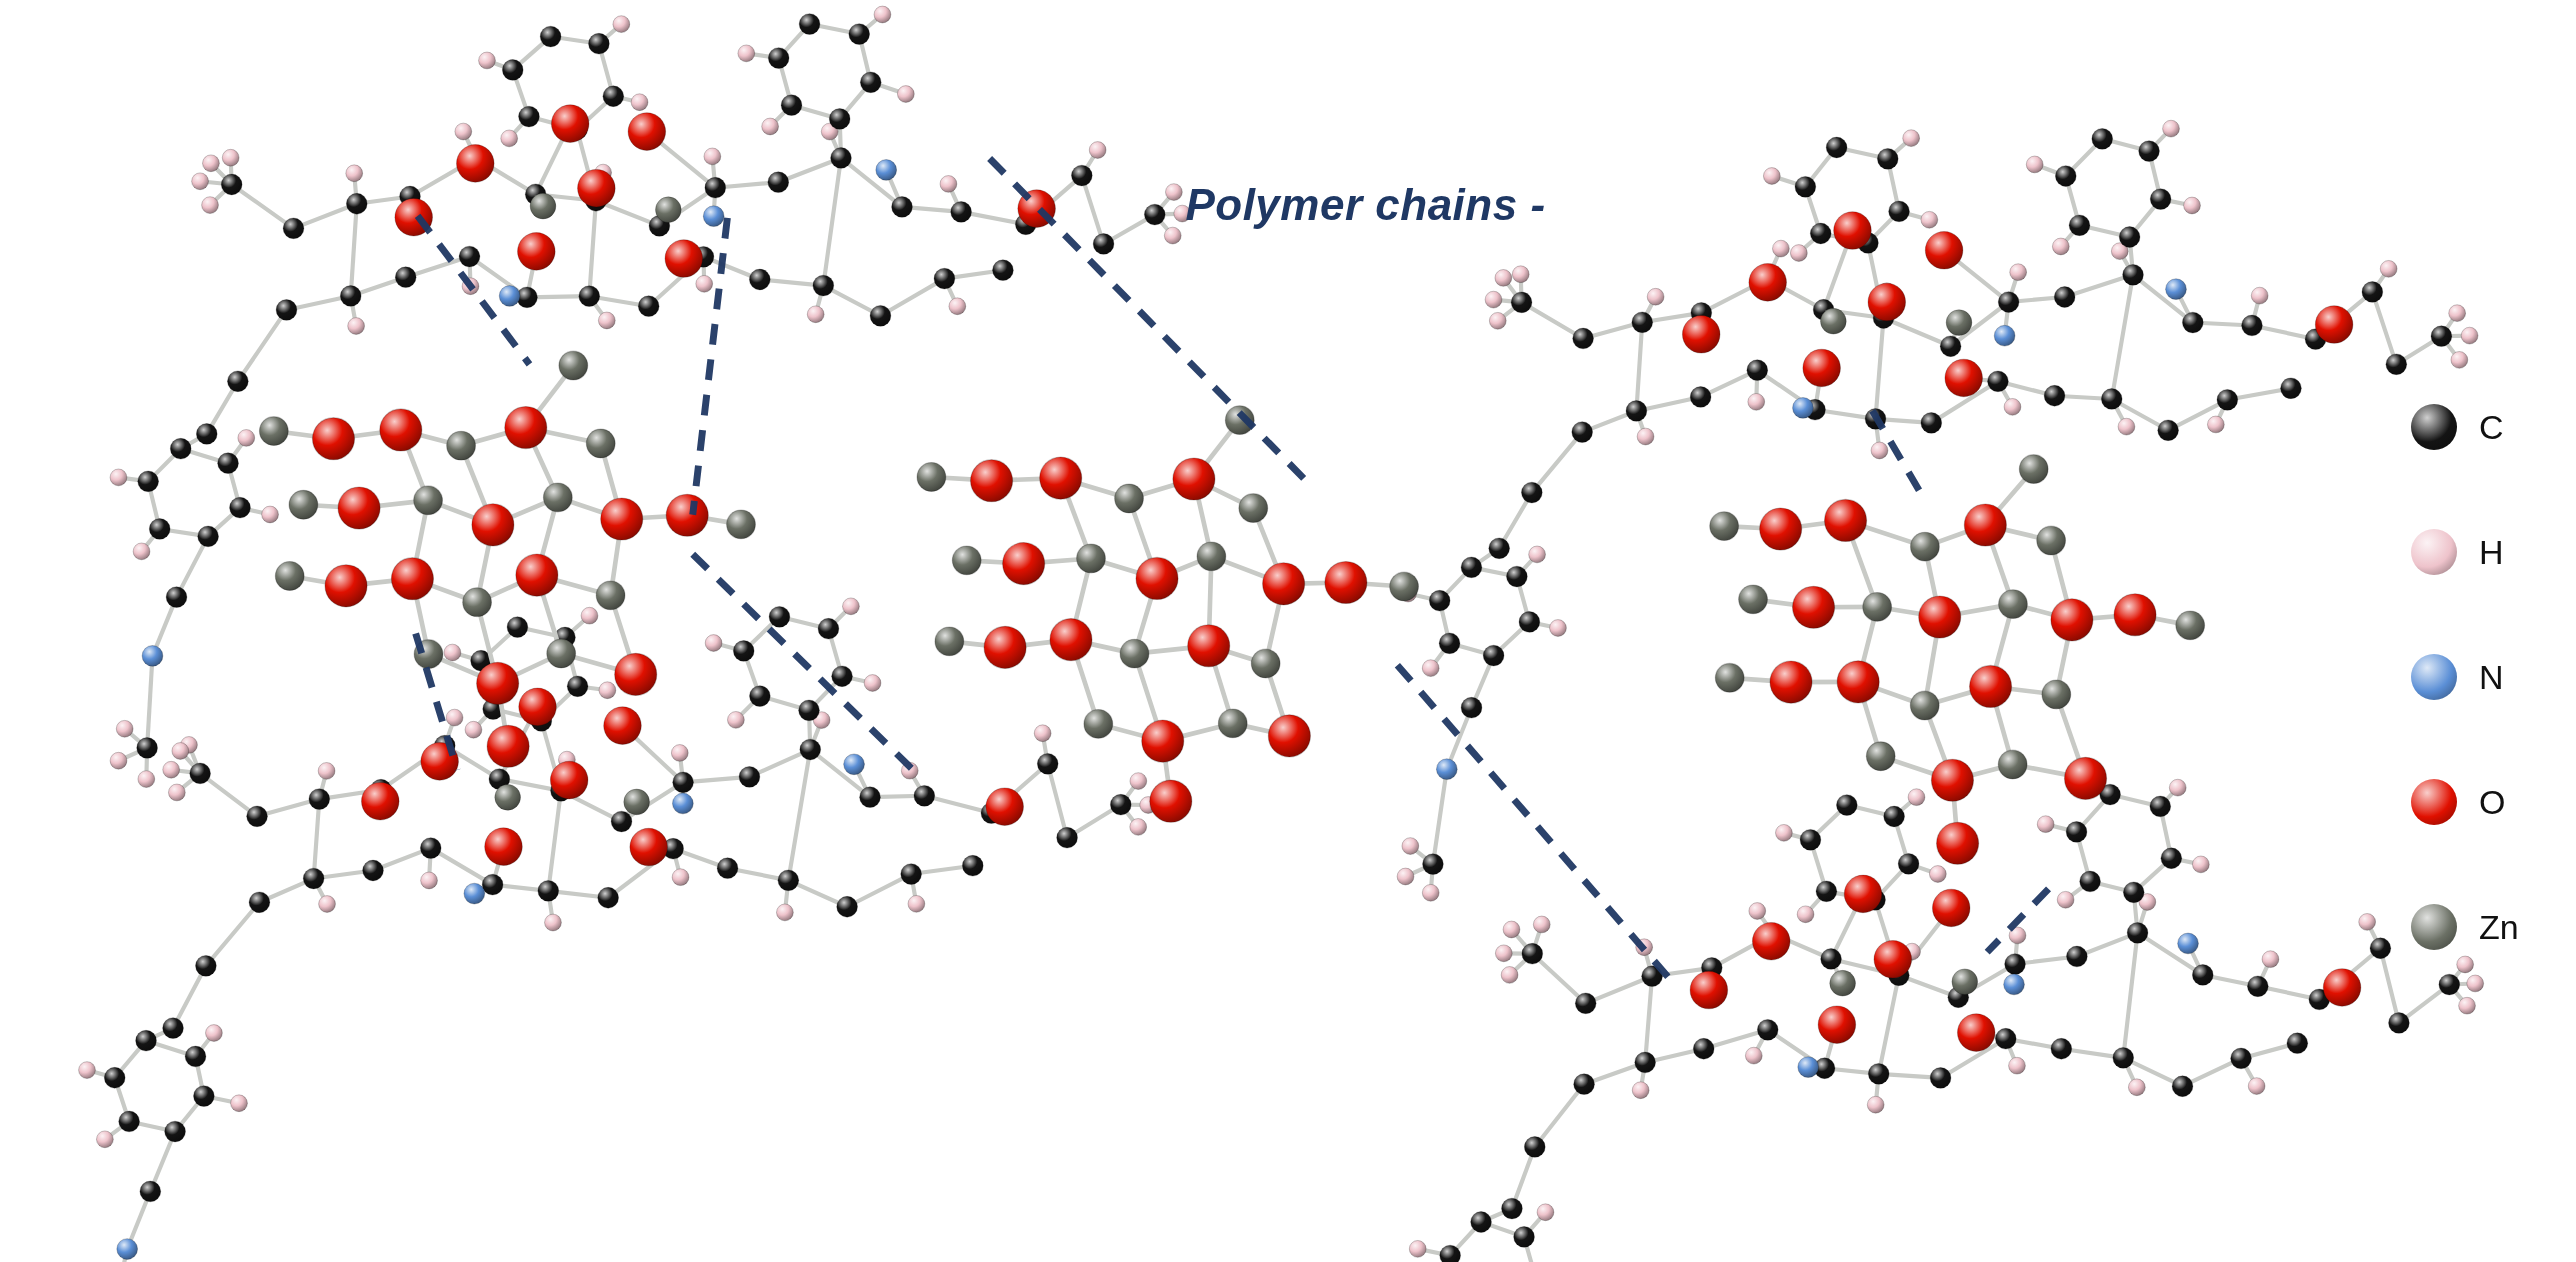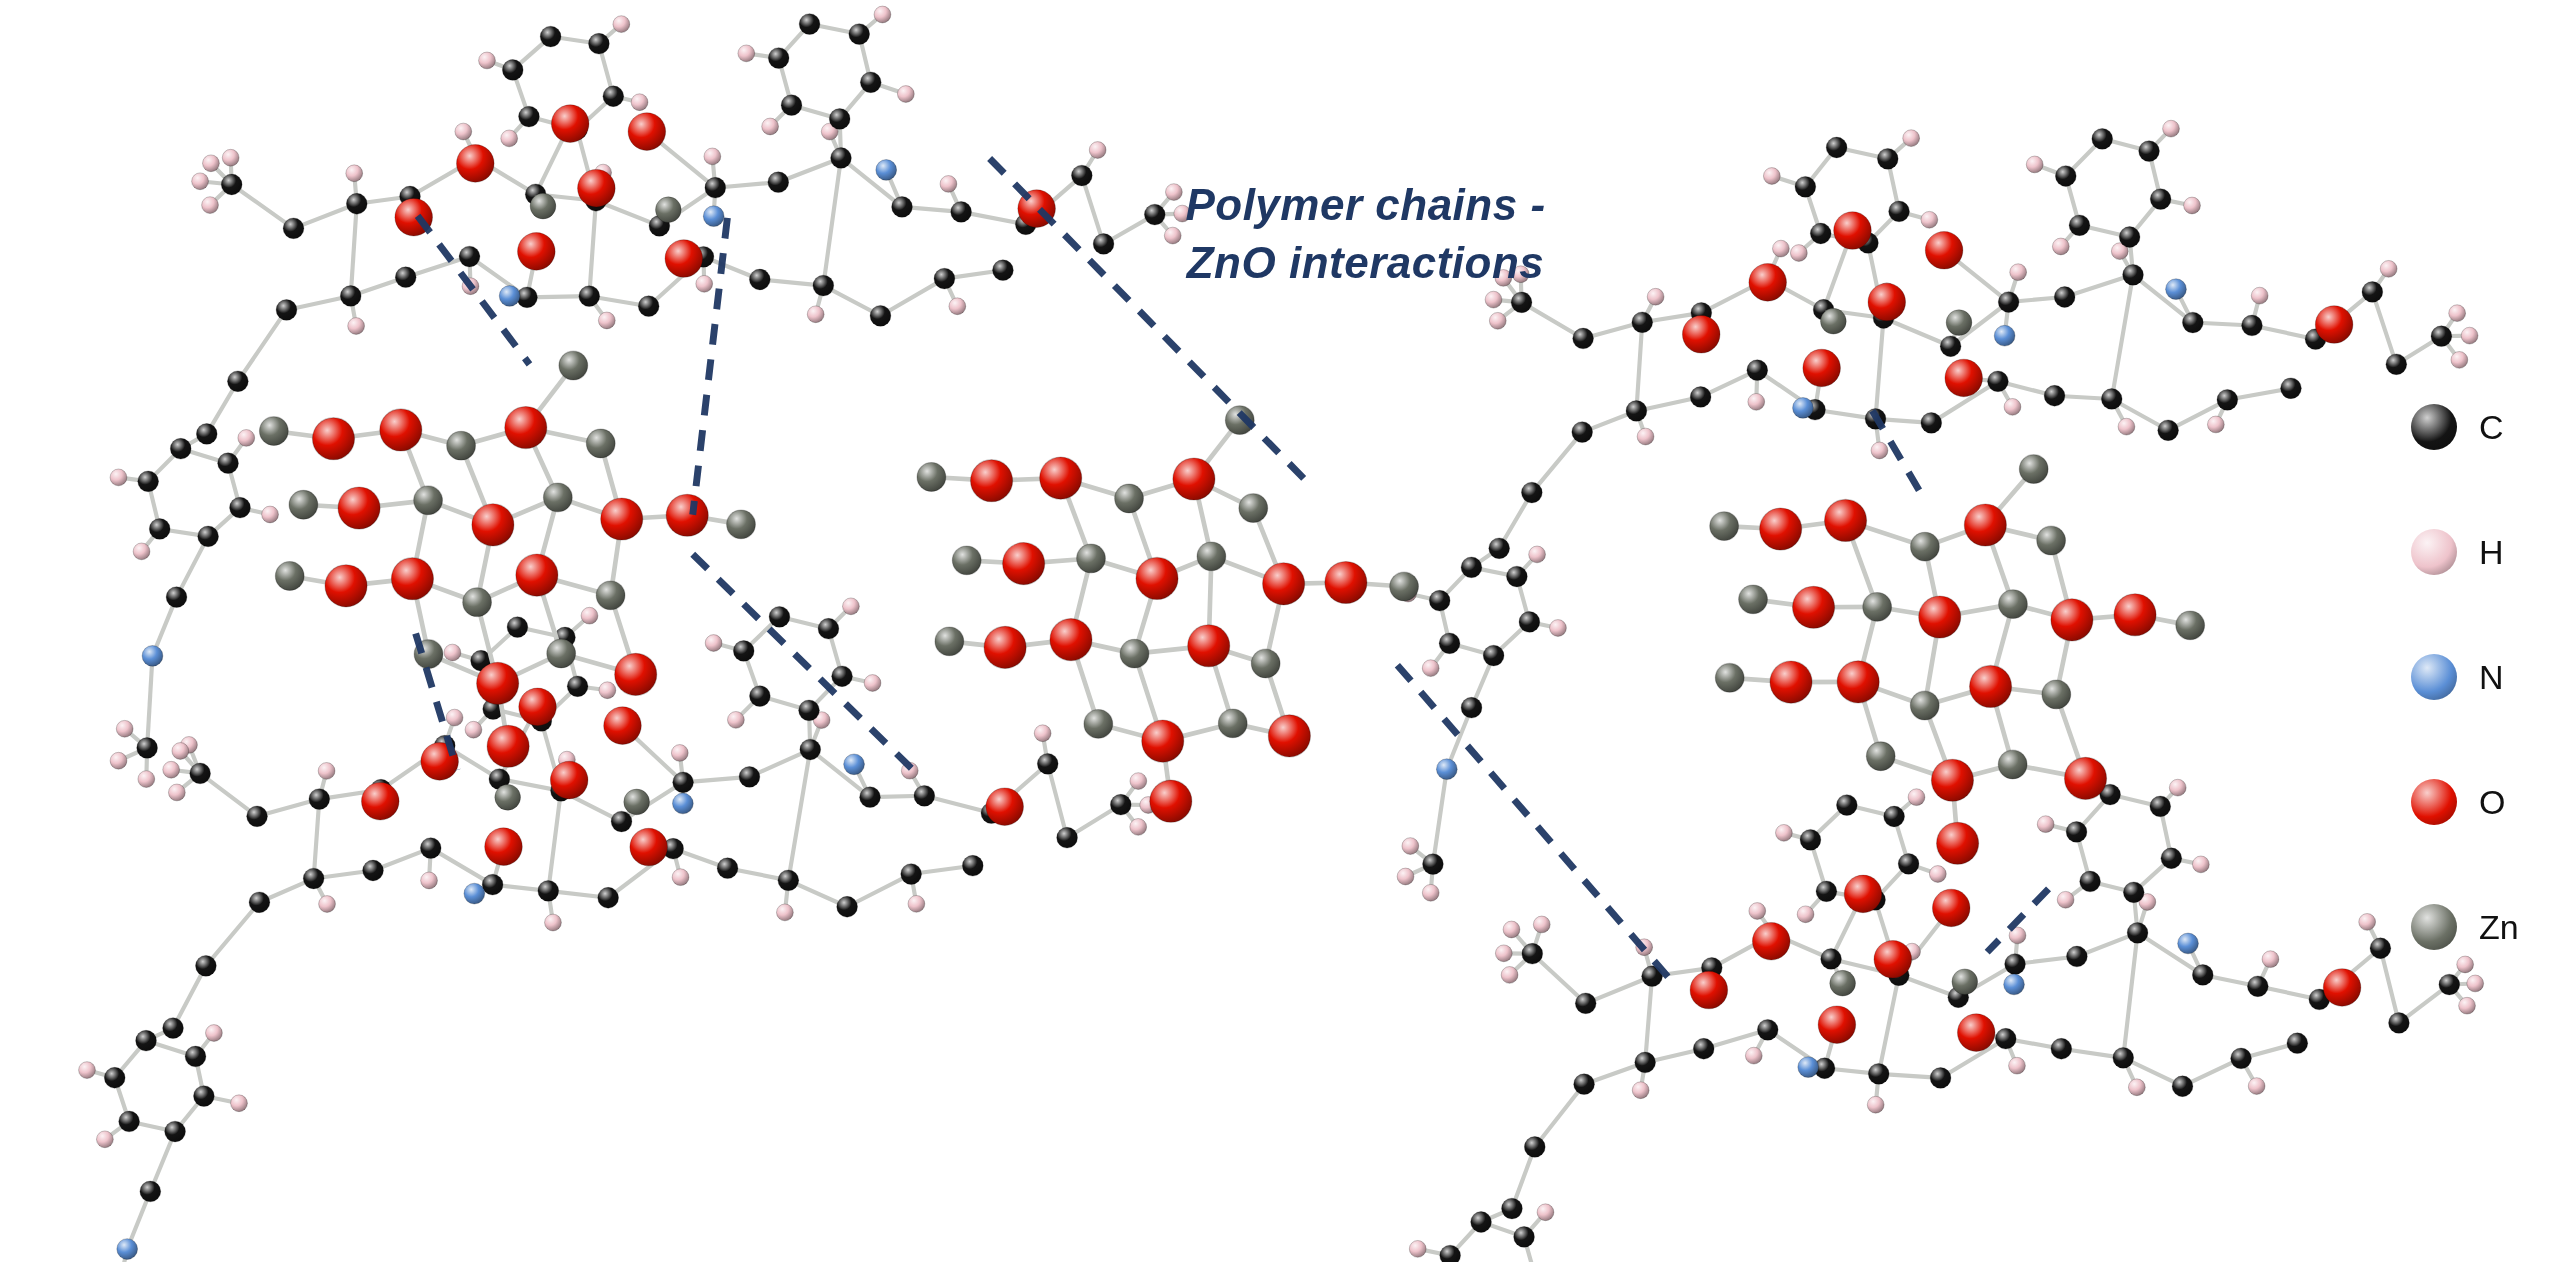--- a/index.html
+++ b/index.html
@@ -1100,21 +1100,20 @@
         <line x1="420" y1="640" x2="462" y2="778" stroke="#203864" stroke-width="7" stroke-dasharray="21 15" opacity="0.95"></line>
         <line x1="1000" y1="160" x2="1322" y2="488" stroke="#203864" stroke-width="7" stroke-dasharray="21 15" opacity="0.95"></line>
         <line x1="1412" y1="672" x2="1688" y2="990" stroke="#203864" stroke-width="7" stroke-dasharray="21 15" opacity="0.95"></line>
         <line x1="1892" y1="415" x2="1942" y2="500" stroke="#203864" stroke-width="7" stroke-dasharray="21 15" opacity="0.95"></line>
         <line x1="2070" y1="898" x2="2008" y2="962" stroke="#203864" stroke-width="7" stroke-dasharray="21 15" opacity="0.95"></line>
       </g>
     </svg>
 
   <div class="annotation" style="color: rgb(31, 56, 100);">
     <div>Polymer chains -</div>
-    <div>ZnO interactions</div>
   </div>
 
   <div class="legend">
     <div class="legend-row">
       <span class="legend-sphere" style="background: radial-gradient(circle at 35% 30%, rgb(208, 208, 208) 0%, rgb(20, 20, 20) 55%, rgb(11, 11, 11) 100%);"></span>
       <span class="legend-label">C</span>
     </div>
     <div class="legend-row">
       <span class="legend-sphere" style="background: radial-gradient(circle at 35% 30%, rgb(252, 243, 245) 0%, rgb(238, 195, 203) 55%, rgb(131, 107, 112) 100%);"></span>
       <span class="legend-label">H</span>

